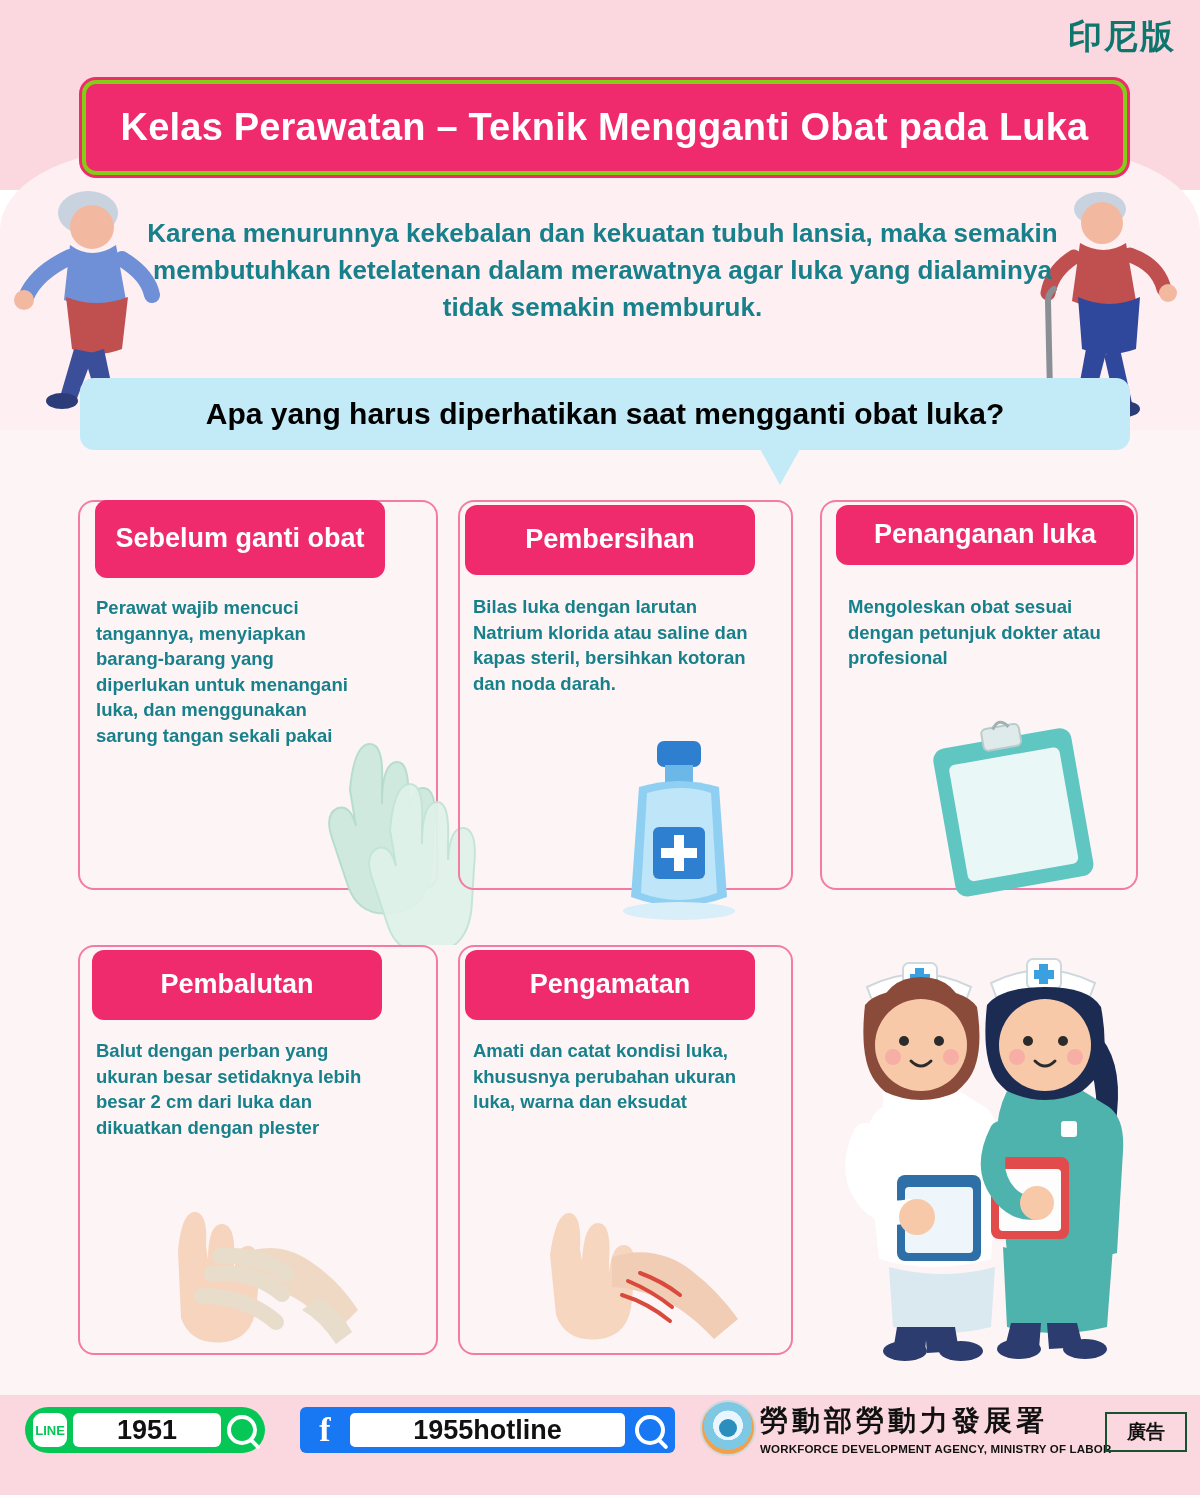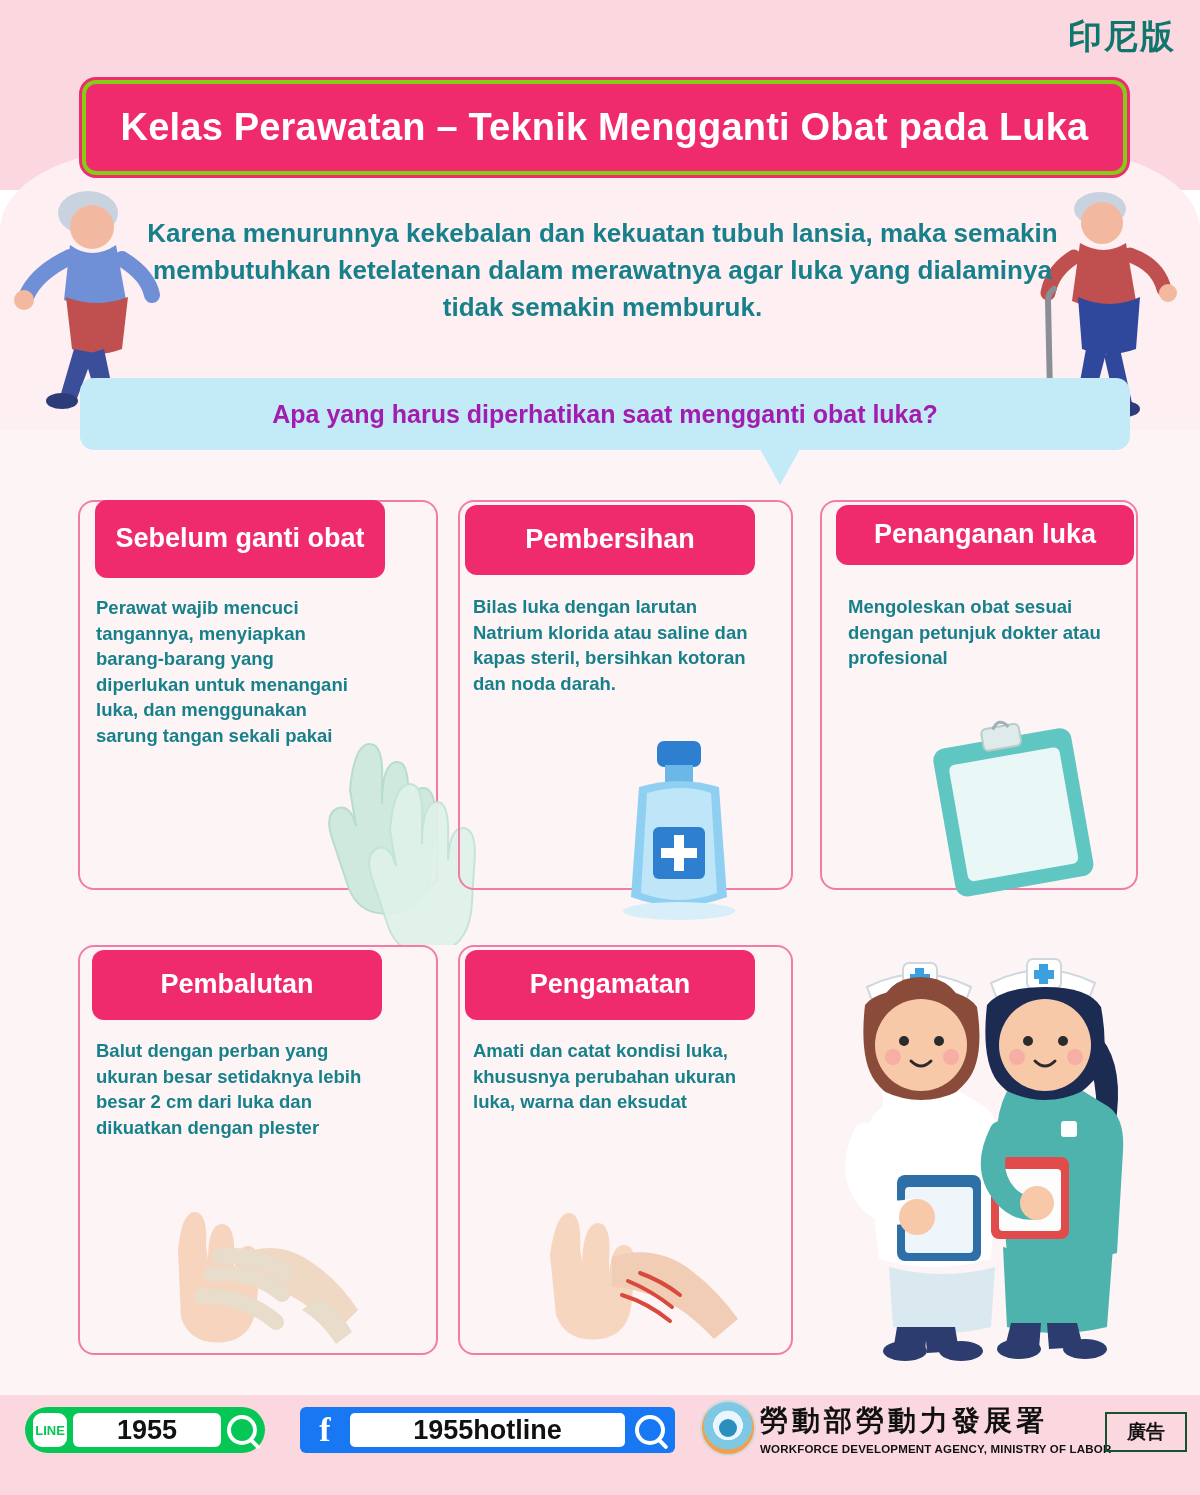--- a/index.html
+++ b/index.html
@@ -57,21 +57,21 @@
     text-align:center; color:#17808a; font-size:26px; font-weight:bold;
     line-height:1.42;
   }
 
   
   .bubble {
     position:absolute; left:80px; top:378px; width:1050px; height:72px;
     background:#c3eaf7; border-radius:14px;
     display:flex; align-items:center; justify-content:center;
   }
-  .bubble span { color:#a21caf; font-size:25px; font-weight:bold; }
+  .bubble span { color:#000000; font-size:30px; font-weight:bold; }
   .bubble-tail {
     position:absolute; left:760px; top:449px;
     width:0;height:0;
     border-left:20px solid transparent;
     border-right:20px solid transparent;
     border-top:36px solid #c3eaf7;
   }
 
   
   .card {
@@ -368,21 +368,21 @@
     <rect x="256" y="186" width="16" height="16" rx="3" fill="#ffffff"></rect>
     <path d="M196 198 q-18 36 4 62 q14 16 34 12" stroke="#4fb3ad" stroke-width="24" fill="none" stroke-linecap="round"></path>
     <circle cx="232" cy="268" r="17" fill="#f7c9a8"></circle>
   </g>
 </svg>
 
 <div class="bg-footer"></div>
 
 <div class="line-chip">
   <div class="line-badge">LINE</div>
-  <div class="line-value">1955</div>
+  <div class="line-value">1951</div>
   <div class="mag"></div>
 </div>
 
 <div class="fb-chip">
   <div class="fb-f">f</div>
   <div class="fb-value">1955hotline</div>
   <div class="mag"></div>
 </div>
 
 <div class="gov">

